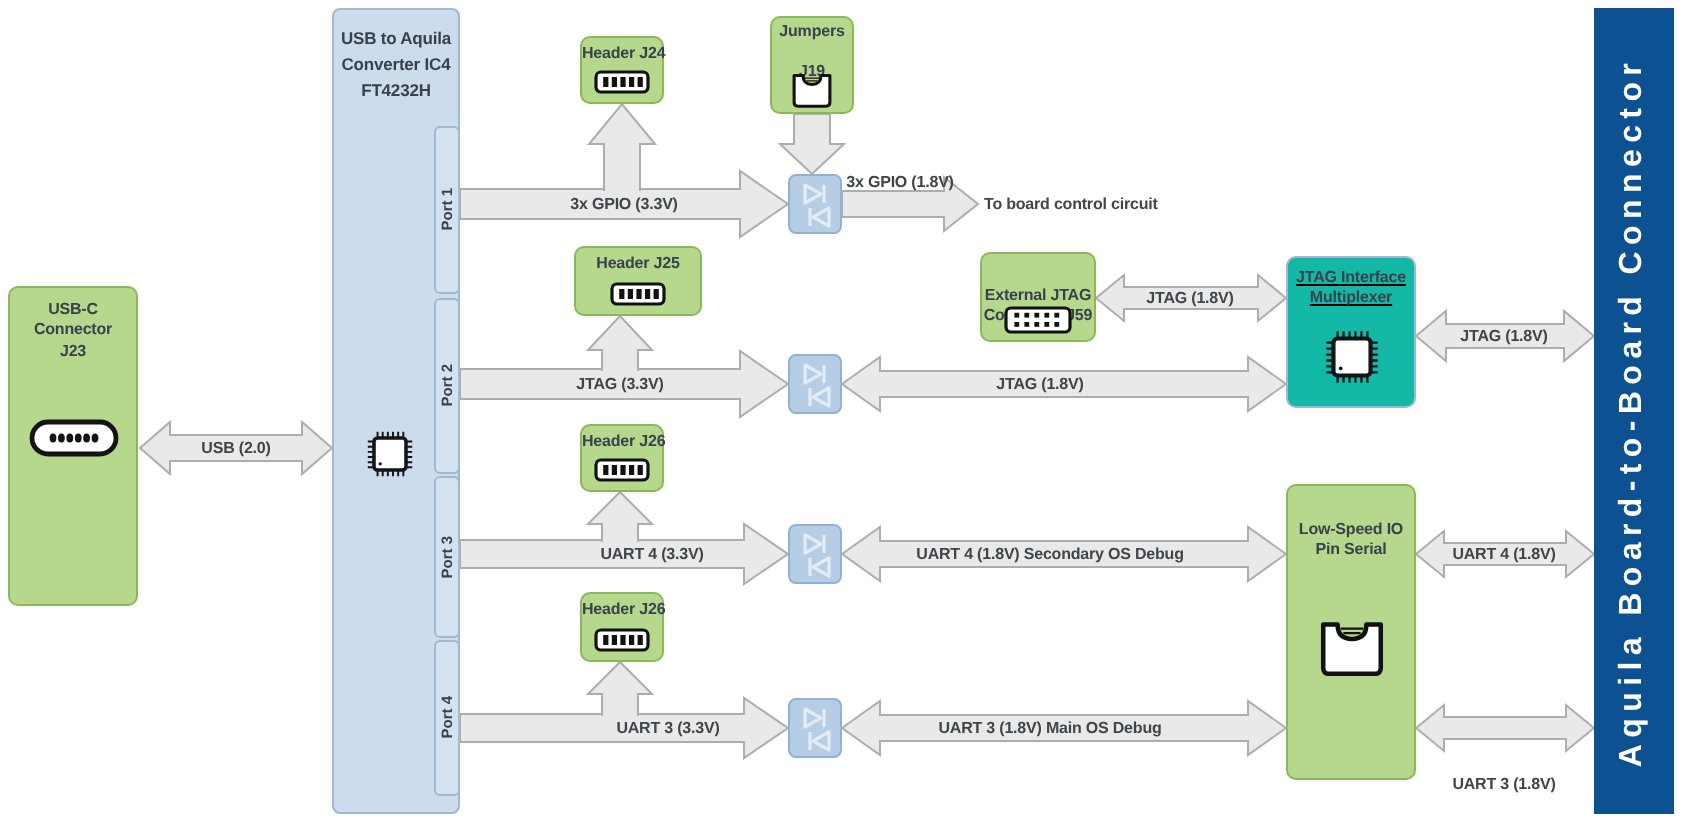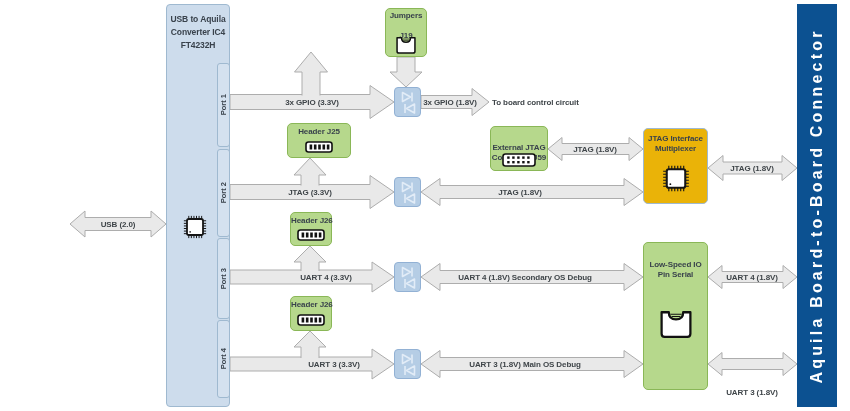--- a/index.html
+++ b/index.html
@@ -45,20 +45,36 @@
       <path d="M230,357 L372,357 L372,349 L394,364 L372,379 L372,371 L230,371 Z" fill="#e9e9e9" stroke="#adadad" stroke-width="1" stroke-linejoin="miter"></path>
       <path d="M421,364 L440,350.5 L440,357.5 L624,357.5 L624,350.5 L643,364 L624,377.5 L624,370.5 L440,370.5 L440,377.5 Z" fill="#e9e9e9" stroke="#adadad" stroke-width="1" stroke-linejoin="miter"></path>
       <path d="M708,364 L722,352.5 L722,358.5 L783,358.5 L783,352.5 L797,364 L783,375.5 L783,369.5 L722,369.5 L722,375.5 Z" fill="#e9e9e9" stroke="#adadad" stroke-width="1" stroke-linejoin="miter"></path>
       <path d="M302,95.5 L302,72 L294.5,72 L311,52 L327.5,72 L320,72 L320,95.5" fill="#e9e9e9" stroke="#adadad" stroke-width="1" stroke-linejoin="miter"></path>
       <path d="M301,185.5 L301,175 L294,175 L310,158 L326,175 L319,175 L319,185.5" fill="#e9e9e9" stroke="#adadad" stroke-width="1" stroke-linejoin="miter"></path>
       <path d="M301,271 L301,262 L294,262 L310,246 L326,262 L319,262 L319,271" fill="#e9e9e9" stroke="#adadad" stroke-width="1" stroke-linejoin="miter"></path>
       <path d="M301,358 L301,347 L294,347 L310,331 L326,347 L319,347 L319,358" fill="#e9e9e9" stroke="#adadad" stroke-width="1" stroke-linejoin="miter"></path>
       <path d="M397,57 L415,57 L415,72 L422,72 L406,87 L390,72 L397,72 Z" fill="#e9e9e9" stroke="#adadad" stroke-width="1" stroke-linejoin="miter"></path>
     </svg>
 
+  <div class="box green" style="left:4px;top:143px;width:65px;height:160px;">
+    <div class="lbl" style="padding-top:6px;">USB-C</div>
+    <div class="lbl">Connector</div>
+    <div class="lbl">J23</div>
+    <div class="icn" style="top:64px;">
+      <svg width="46" height="22" viewBox="0 0 46 22">
+        <rect x="2" y="3" width="42" height="16" rx="8" fill="#ffffff" stroke="#141414" stroke-width="2.4"></rect>
+        <ellipse cx="12.5" cy="11" rx="1.7" ry="2.3" fill="#141414"></ellipse>
+        <ellipse cx="16.7" cy="11" rx="1.7" ry="2.3" fill="#141414"></ellipse>
+        <ellipse cx="20.9" cy="11" rx="1.7" ry="2.3" fill="#141414"></ellipse>
+        <ellipse cx="25.1" cy="11" rx="1.7" ry="2.3" fill="#141414"></ellipse>
+        <ellipse cx="29.3" cy="11" rx="1.7" ry="2.3" fill="#141414"></ellipse>
+        <ellipse cx="33.5" cy="11" rx="1.7" ry="2.3" fill="#141414"></ellipse>
+      </svg>
+    </div>
+  </div>
 
   <div class="box blue" style="left:166px;top:4px;width:64px;height:403px;border-radius:4px;">
     <div class="lbl" style="padding-top:8px;line-height:1.5;font-size:8.5px;">USB to Aquila</div>
     <div class="lbl" style="line-height:1.5;font-size:8.5px;">Converter IC4</div>
     <div class="lbl" style="line-height:1.5;font-size:8.5px;">FT4232H</div>
     <div style="position:absolute;left:12px;top:206px;">
       <svg width="32" height="32" viewBox="0 0 36 36">
         <g stroke="#151515" stroke-width="1.1">
           <path d="M11,9V5.5 M13.9,9V5.5 M16.8,9V5.5 M19.7,9V5.5 M22.6,9V5.5 M25.5,9V5.5"></path>
           <path d="M11,27V30.5 M13.9,27V30.5 M16.8,27V30.5 M19.7,27V30.5 M22.6,27V30.5 M25.5,27V30.5"></path>
@@ -76,20 +92,33 @@
         <span>Port 2</span>
       </div>
     <div class="port" style="left:50px;top:233px;width:13px;height:81px;">
         <span>Port 3</span>
       </div>
     <div class="port" style="left:50px;top:315px;width:13px;height:78px;">
         <span>Port 4</span>
       </div>
   </div>
 
+  <div class="box green" style="left:290px;top:18px;width:42px;height:34px;">
+    <div class="lbl" style="padding-top:3px;">Header J24</div>
+    <div class="icn" style="top:16px;">
+      <svg width="28" height="12" viewBox="0 0 28 12">
+        <rect x="1" y="1" width="26" height="10" rx="2.5" fill="#ffffff" stroke="#111111" stroke-width="1.6"></rect>
+        <rect x="4.6" y="3.5" width="2.6" height="5" fill="#111111"></rect>
+          <rect x="8.9" y="3.5" width="2.6" height="5" fill="#111111"></rect>
+        <rect x="13.2" y="3.5" width="2.6" height="5" fill="#111111"></rect>
+          <rect x="17.5" y="3.5" width="2.6" height="5" fill="#111111"></rect>
+        <rect x="21.8" y="3.5" width="2.6" height="5" fill="#111111"></rect>
+      </svg>
+    </div>
+  </div>
 
   <div class="box green" style="left:385px;top:8px;width:42px;height:49px;">
     <div class="lbl" style="padding-top:3px;line-height:1.05;">Jumpers</div>
     <div class="lbl" style="line-height:1.05;margin-top:12px;">J19</div>
     <div class="icn" style="top:23px;">
       <svg width="23" height="23" viewBox="0 0 36 36">
         <path d="M4,9 L11,9 Q11,16 18,16 Q25,16 25,9 L32,9 L32,30 Q32,33 29,33 L7,33 Q4,33 4,30 Z" fill="#ffffff" stroke="#111111" stroke-width="2.4" stroke-linejoin="round"></path>
         <path d="M12.5,11 L23.5,11 M13.8,13.2 L22.2,13.2" stroke="#111111" stroke-width="1"></path>
       </svg>
     </div>
@@ -152,21 +181,21 @@
           <rect x="5.2" y="8" width="2.4" height="2.4"></rect>
             <rect x="10.2" y="8" width="2.4" height="2.4"></rect>
           <rect x="15.2" y="8" width="2.4" height="2.4"></rect>
             <rect x="20.2" y="8" width="2.4" height="2.4"></rect>
           <rect x="25.2" y="8" width="2.4" height="2.4"></rect>
         </g>
       </svg>
     </div>
   </div>
 
-  <div class="box blue" style="left:643px;top:128px;width:65px;height:76px;background:#eab308;">
+  <div class="box blue" style="left:643px;top:128px;width:65px;height:76px;background:#14b8a6;text-decoration:underline;">
     <div class="lbl" style="padding-top:5px;">JTAG Interface</div>
     <div class="lbl">Multiplexer</div>
     <div class="icn" style="top:31px;">
       <svg width="37" height="37" viewBox="0 0 36 36">
         <g stroke="#151515" stroke-width="1.1">
           <path d="M11,9V5.5 M13.9,9V5.5 M16.8,9V5.5 M19.7,9V5.5 M22.6,9V5.5 M25.5,9V5.5"></path>
           <path d="M11,27V30.5 M13.9,27V30.5 M16.8,27V30.5 M19.7,27V30.5 M22.6,27V30.5 M25.5,27V30.5"></path>
           <path d="M9,11H5.5 M9,13.9H5.5 M9,16.8H5.5 M9,19.7H5.5 M9,22.6H5.5 M9,25.5H5.5"></path>
           <path d="M27,11H30.5 M27,13.9H30.5 M27,16.8H30.5 M27,19.7H30.5 M27,22.6H30.5 M27,25.5H30.5"></path>
         </g>
@@ -227,21 +256,21 @@
       </g>
     </svg>
   </div>
 
   <div id="aquila-bar">
     <span>Aquila Board-to-Board Connector</span>
   </div>
 
   <div class="alabel" style="left:118px;top:224px;">USB (2.0)</div>
   <div class="alabel" style="left:312px;top:102px;">3x GPIO (3.3V)</div>
-  <div class="alabel" style="left:450px;top:102px;">3x GPIO (1.8V)</div>
+  <div class="alabel" style="left:450px;top:91px;">3x GPIO (1.8V)</div>
   <div class="alabel" style="left:492px;top:102px;transform:translateY(-50%);font-weight:600;">To board control circuit</div>
   <div class="alabel" style="left:310px;top:192px;">JTAG (3.3V)</div>
   <div class="alabel" style="left:520px;top:192px;">JTAG (1.8V)</div>
   <div class="alabel" style="left:595px;top:149px;">JTAG (1.8V)</div>
   <div class="alabel" style="left:752px;top:168px;">JTAG (1.8V)</div>
   <div class="alabel" style="left:310px;top:277px;margin-left:16px;">UART 4 (3.3V)</div>
   <div class="alabel" style="left:525px;top:277px;">UART 4 (1.8V) Secondary OS Debug</div>
   <div class="alabel" style="left:752px;top:277px;">UART 4 (1.8V)</div>
   <div class="alabel" style="left:310px;top:364px;padding-left:48px;">UART 3 (3.3V)</div>
   <div class="alabel" style="left:525px;top:364px;">UART 3 (1.8V) Main OS Debug</div>

